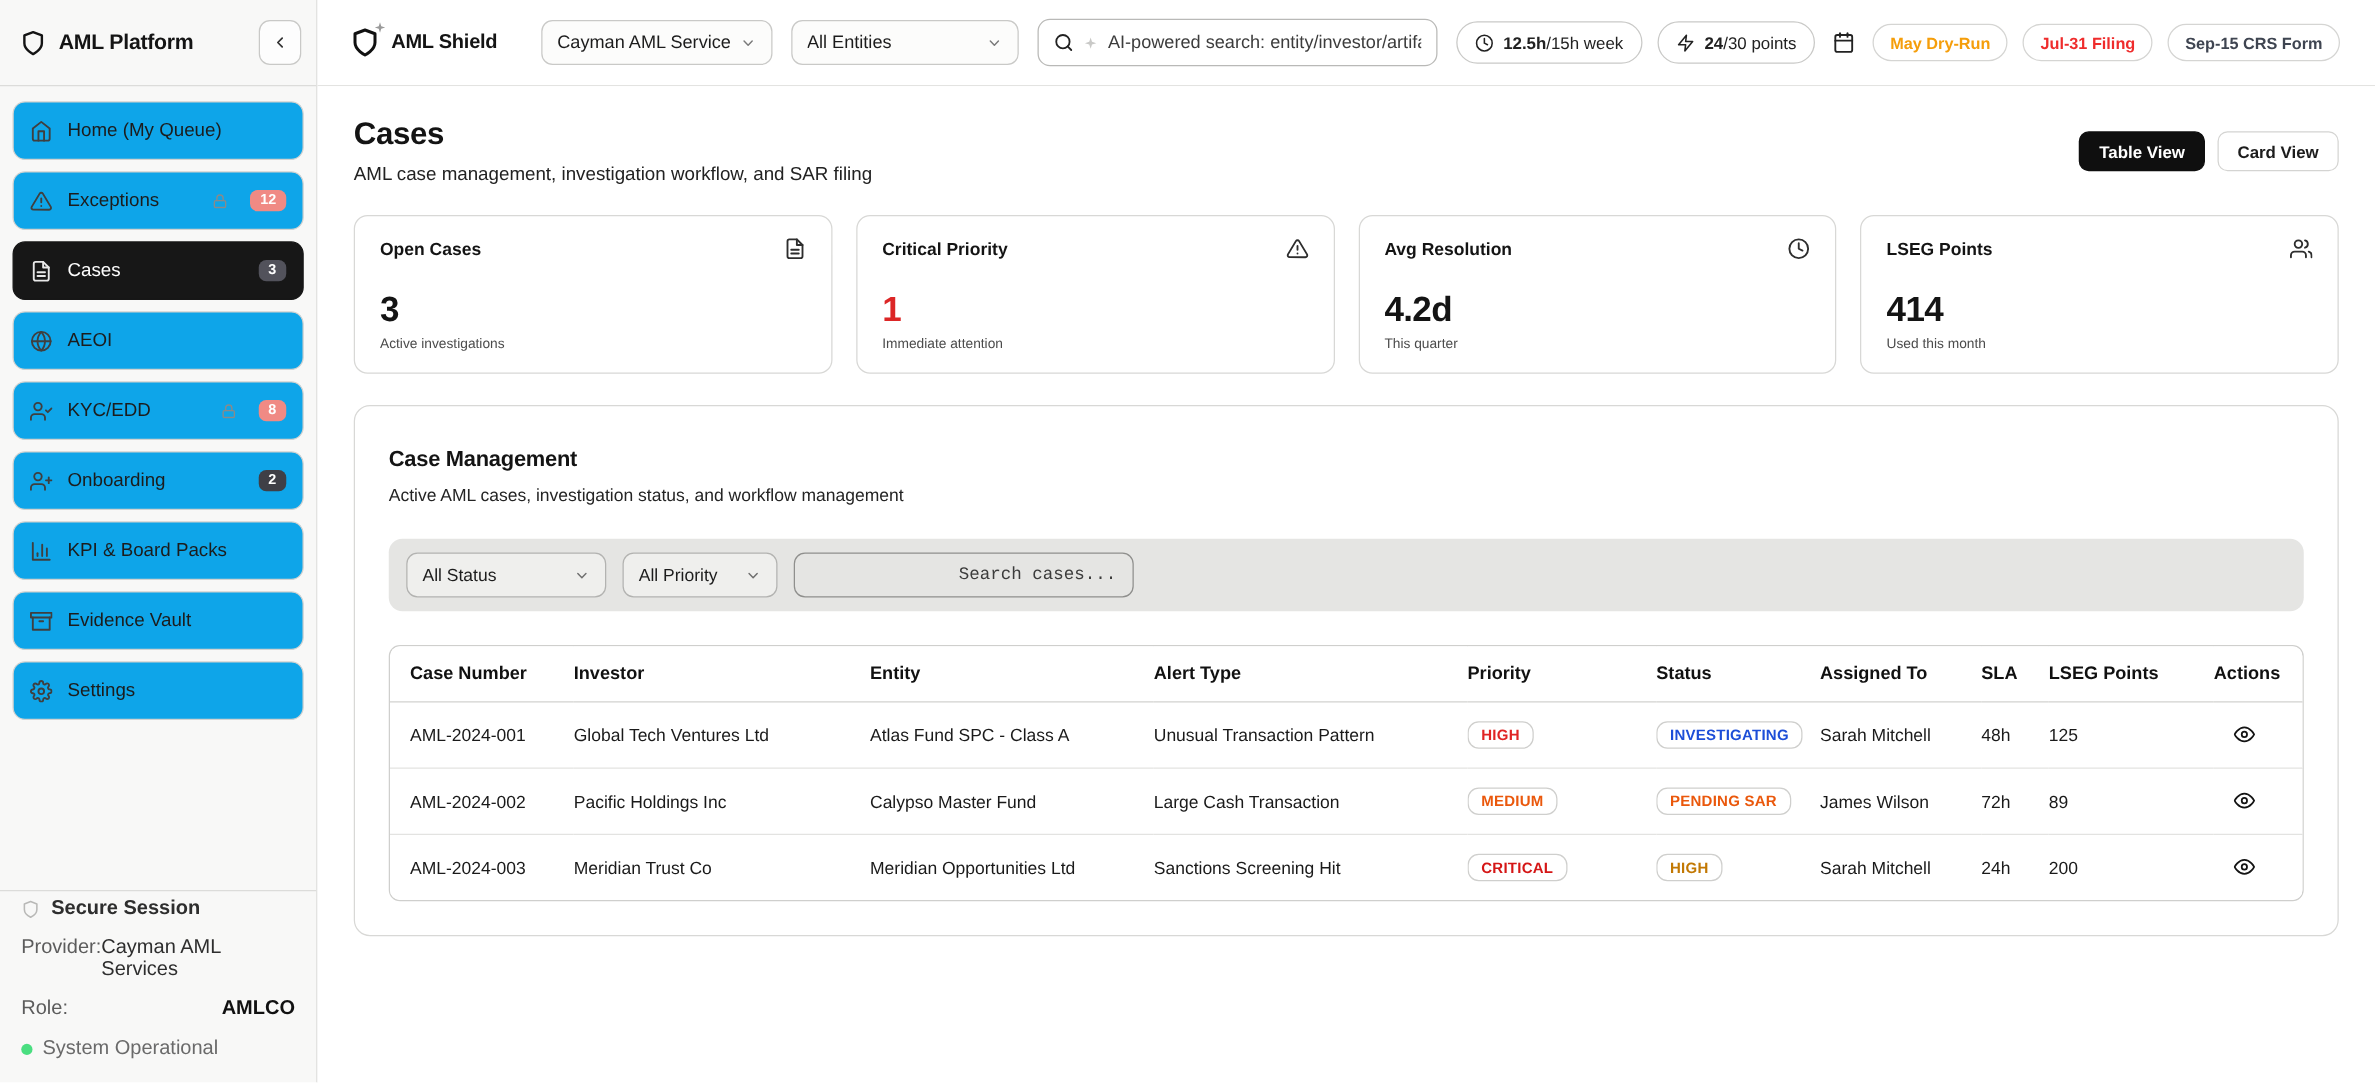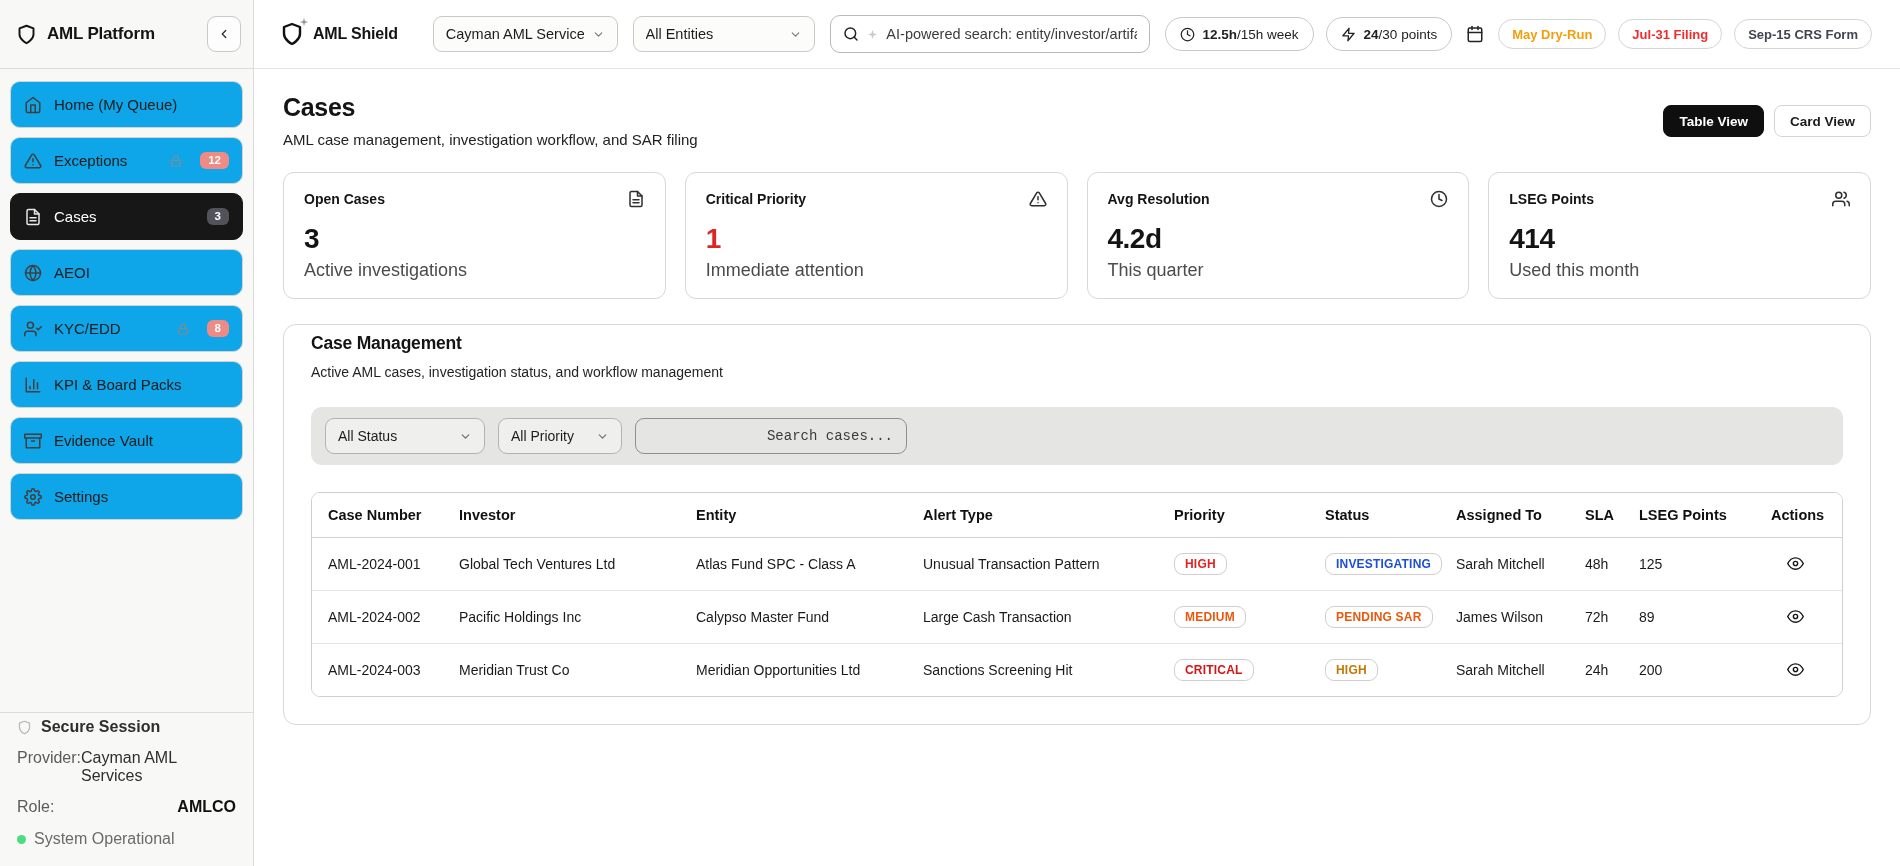--- a/index.html
+++ b/index.html
@@ -143,25 +143,25 @@
   }
   .stat-card {
     height: 127px; border: 1px solid #d8d8d6; border-radius: 11px;
     padding: 17px 20px; display: flex; flex-direction: column; background: #fff;
   }
   .stat-top { display: flex; align-items: center; justify-content: space-between; }
   .stat-title { font-size: 14px; font-weight: 600; color: #141414; }
   .stat-icon { color: #2e2e2e; }
   .stat-value { margin-top: auto; font-size: 28px; font-weight: 700; letter-spacing: -0.5px; line-height: 1; }
   .stat-value.red { color: #dc2626; }
-  .stat-sub { font-size: 18px; color: #4b4b4b; margin-top: 7px; }
+  .stat-sub { font-size: 11px; color: #4b4b4b; margin-top: 7px; }
 
   .panel {
     margin-top: 25px; border: 1px solid #d8d8d6; border-radius: 13px;
-    padding: 8px 27px 27px 27px; background: #fff;
+    padding: 32px 27px 27px 27px; background: #fff;
   }
   .panel-title { font-size: 17.5px; font-weight: 700; letter-spacing: -0.2px; }
   .panel-sub { font-size: 14px; color: #242424; margin-top: 10px; }
 
   .filter-bar {
     margin-top: 27px; background: #e5e5e3; border-radius: 11px;
     padding: 11px 14px; display: flex; align-items: center; gap: 13px;
   }
   .f-select {
     height: 36px; background: #efefed; border: 1px solid #b3b3b1; border-radius: 9px;
@@ -300,20 +300,33 @@
       <span class="nav-spacer"></span>
       <span class="lock-ic">
         <svg width="12" height="12" viewBox="0 0 24 24" fill="none" stroke="currentColor" stroke-width="2.2" stroke-linecap="round" stroke-linejoin="round">
             <rect x="3" y="11" width="18" height="11" rx="2"></rect>
             <path d="M7 11V7a5 5 0 0 1 10 0v4"></path>
           </svg>
       </span>
       <span class="badge red">8</span>
     </div>
 
+    <div class="nav-item">
+      <span class="nav-ic">
+        <svg width="18" height="18" viewBox="0 0 24 24" fill="none" stroke="currentColor" stroke-width="2" stroke-linecap="round" stroke-linejoin="round">
+            <path d="M16 21v-2a4 4 0 0 0-4-4H5a4 4 0 0 0-4 4v2"></path>
+            <circle cx="8.5" cy="7" r="4"></circle>
+            <line x1="20" y1="8" x2="20" y2="14"></line>
+            <line x1="23" y1="11" x2="17" y2="11"></line>
+          </svg>
+      </span>
+      <span>Onboarding</span>
+      <span class="nav-spacer"></span>
+      <span class="badge dark">2</span>
+    </div>
 
     <div class="nav-item">
       <span class="nav-ic">
         <svg width="18" height="18" viewBox="0 0 24 24" fill="none" stroke="currentColor" stroke-width="2" stroke-linecap="round" stroke-linejoin="round">
             <path d="M3 3v18h18"></path>
             <path d="M18 17V9"></path>
             <path d="M13 17V5"></path>
             <path d="M8 17v-3"></path>
           </svg>
       </span>

